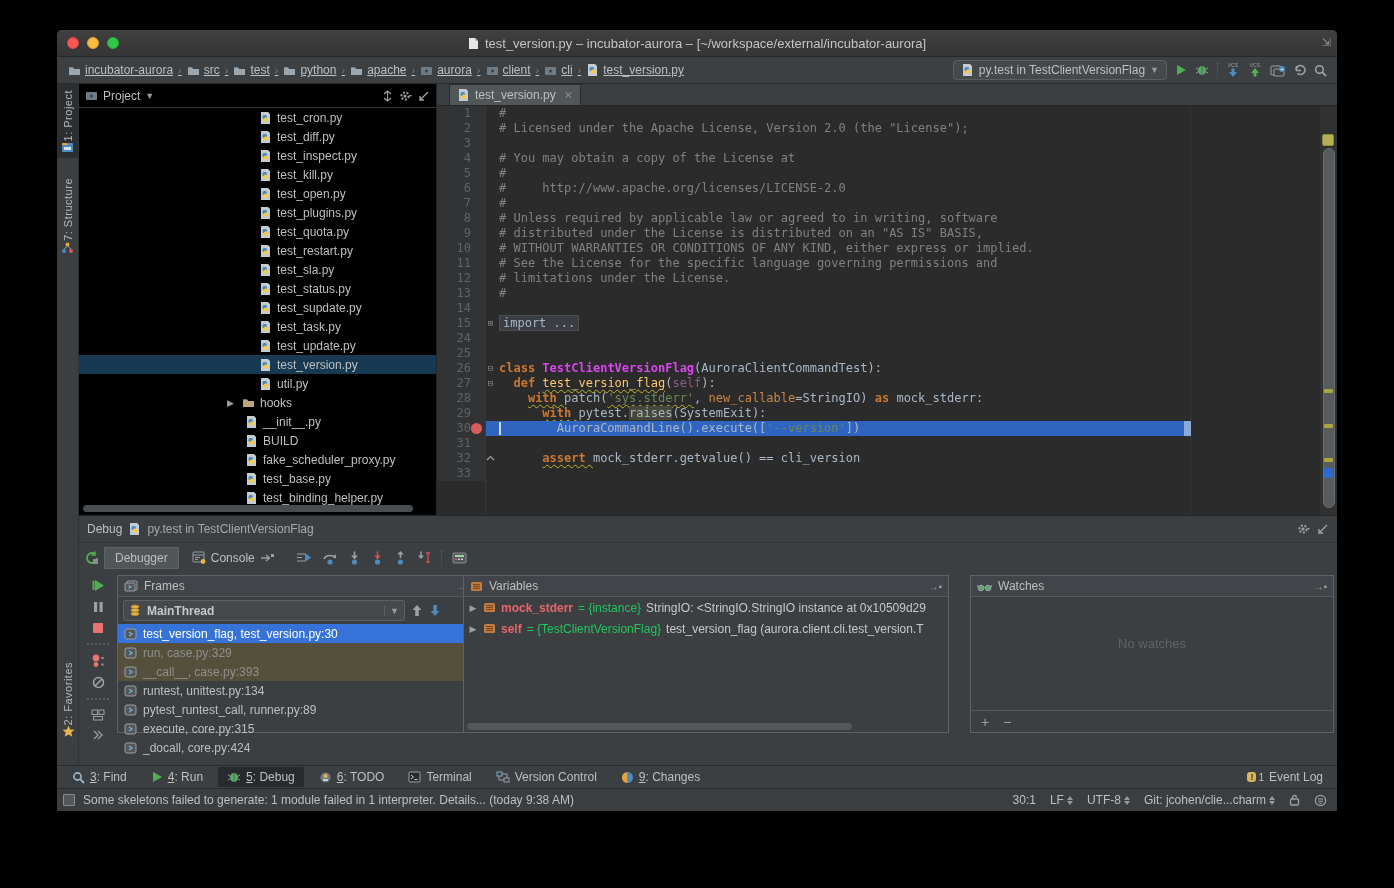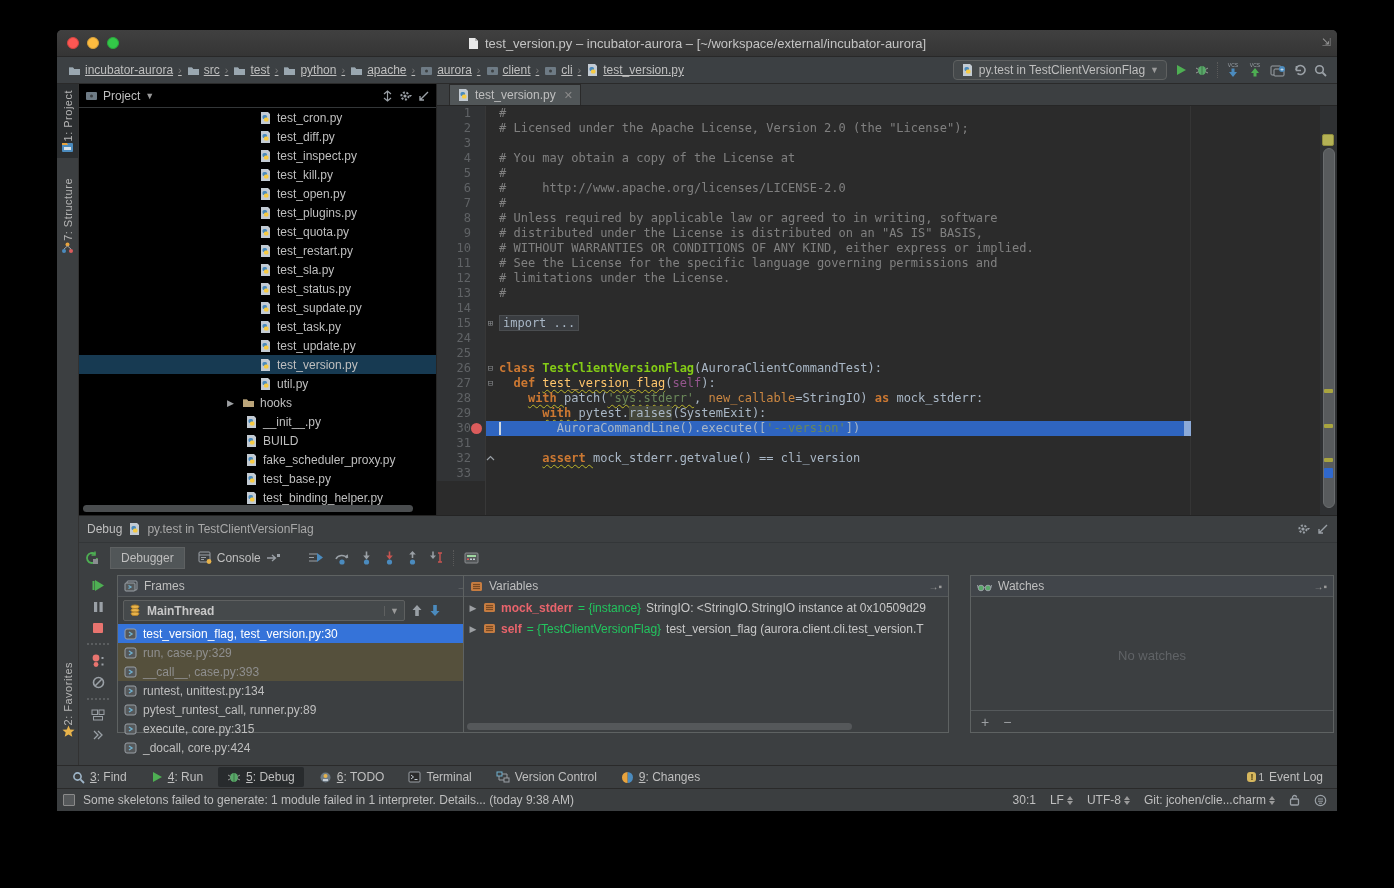--- a/index.html
+++ b/index.html
@@ -78,39 +78,39 @@
   .code-text { position:absolute; left:62px; top:0; height:15px; }
   .bp-dot { position:absolute; left:34px; top:2px; width:11px; height:11px; border-radius:50%;
       background:#DB5C5C; }
   .exec-band { position:absolute; left:49px; top:0; height:15px; width:705px; background:#2F65C0; }
   .exec-cap { position:absolute; left:747px; top:0; width:7px; height:15px; background:#9CB6DC; opacity:.85;}
   .caret-mark { position:absolute; left:62px; top:1px; width:2px; height:13px; background:#CFD8E0; }
   .margin-guide { position:absolute; left:753px; top:0; bottom:0; width:1px; background:#353535; }
   .import-box { background:#3A3D41; border:1px solid #4a4d50; padding:0 3px; }
   .c-com{color:#808080} .c-pl{color:#A9B7C6} .c-kw{color:#CC7832; font-weight:bold}
   .c-str{color:#6A8759} .c-fn{color:#FFC66D} .c-self{color:#94558D}
-  .c-arg{color:#CB8742} .c-cls{color:#84cc16; font-weight:bold}
+  .c-arg{color:#CB8742} .c-cls{color:#d946ef; font-weight:bold}
   .c-hl{background:#45483B}
   .wavy{ text-decoration:underline; text-decoration-style:wavy; text-decoration-color:#BBB529;
          text-decoration-thickness:1px; text-underline-offset:2px;}
   
   #ed-scroll-track { position:absolute; right:0px; top:22px; width:17px; bottom:0; background:#2F3133; }
   #ed-scroll-thumb { position:absolute; right:2px; top:42px; width:12px; height:360px;
       background:#585B5D; border:1px solid #6a6d6f; border-radius:6px; }
   #warn-square { position:absolute; right:3px; top:28px; width:12px; height:12px;
       background:#B4B255; border:1px solid #8f8d3e; border-radius:2px; }
   .stripe-mark { position:absolute; right:4px; width:9px; height:4px; border-radius:1px; }
 
   
   #debug-panel { position:absolute; left:22px; top:485px; width:1258px; height:249px;
       background:#3C3F41; border-top:1px solid #242424; }
   #debug-header { height:26px; display:flex; align-items:center; gap:6px; padding:0 8px;
       font-size:12px; color:#BFBFBF; }
   #debug-header .spacer{flex:1}
-  #debug-toolbar { height:30px; display:flex; align-items:center; gap:6px; padding:0 6px;
+  #debug-toolbar { height:30px; display:flex; align-items:center; gap:0; padding:0 6px;
       border-top:1px solid #333638; }
   .dbg-tab { display:flex; align-items:center; gap:5px; padding:3px 10px; font-size:12px;
       color:#BFBFBF; border:1px solid transparent; }
   .dbg-tab.active { background:#515658; border:1px solid #5E6162; }
   .step-icons { display:flex; align-items:center; gap:10px; margin-left:10px; }
   #debug-content { position:absolute; left:0; top:57px; right:0; bottom:29px; }
 
   
   #dbg-left { position:absolute; left:0; top:0; width:38px; bottom:0; display:flex;
       flex-direction:column; align-items:center; gap:9px; padding-top:6px; }
@@ -138,21 +138,21 @@
   #vars-panel { left:384px; width:486px; }
   .var-row { height:21px; display:flex; align-items:center; gap:5px; padding-left:4px;
       font-size:12px; color:#C8C8C8; white-space:nowrap; overflow:hidden; }
   .var-arrow { color:#9DA0A3; font-size:9px; width:10px; text-align:center;}
   .var-name { color:#E8646C; font-weight:bold; }
   .var-type { color:#22c55e; }
   #vars-hscroll { position:absolute; left:3px; bottom:2px; width:385px; height:7px;
       background:#55585A; border-radius:4px; }
 
   #watches-panel { left:891px; width:364px; }
-  #watches-empty { position:absolute; left:0; right:0; top:72px; text-align:center;
+  #watches-empty { position:absolute; left:0; right:0; top:60px; text-align:center;
       color:#606366; font-size:13px; }
   #watches-footer { position:absolute; left:0; right:0; bottom:0; height:22px;
       border-top:1px solid #55595B; display:flex; align-items:center; gap:14px; padding:0 10px;
       color:#9DA0A3; font-size:14px; }
 
   
   #bottom-stripe { position:absolute; left:0; bottom:23px; width:100%; height:23px;
       background:#3C3F41; border-top:1px solid #2a2a2a; display:flex; align-items:center;
       font-size:12px; color:#BFBFBF; }
   .bstab { display:flex; align-items:center; gap:5px; padding:3px 9px; margin-left:6px; border-radius:2px;}

